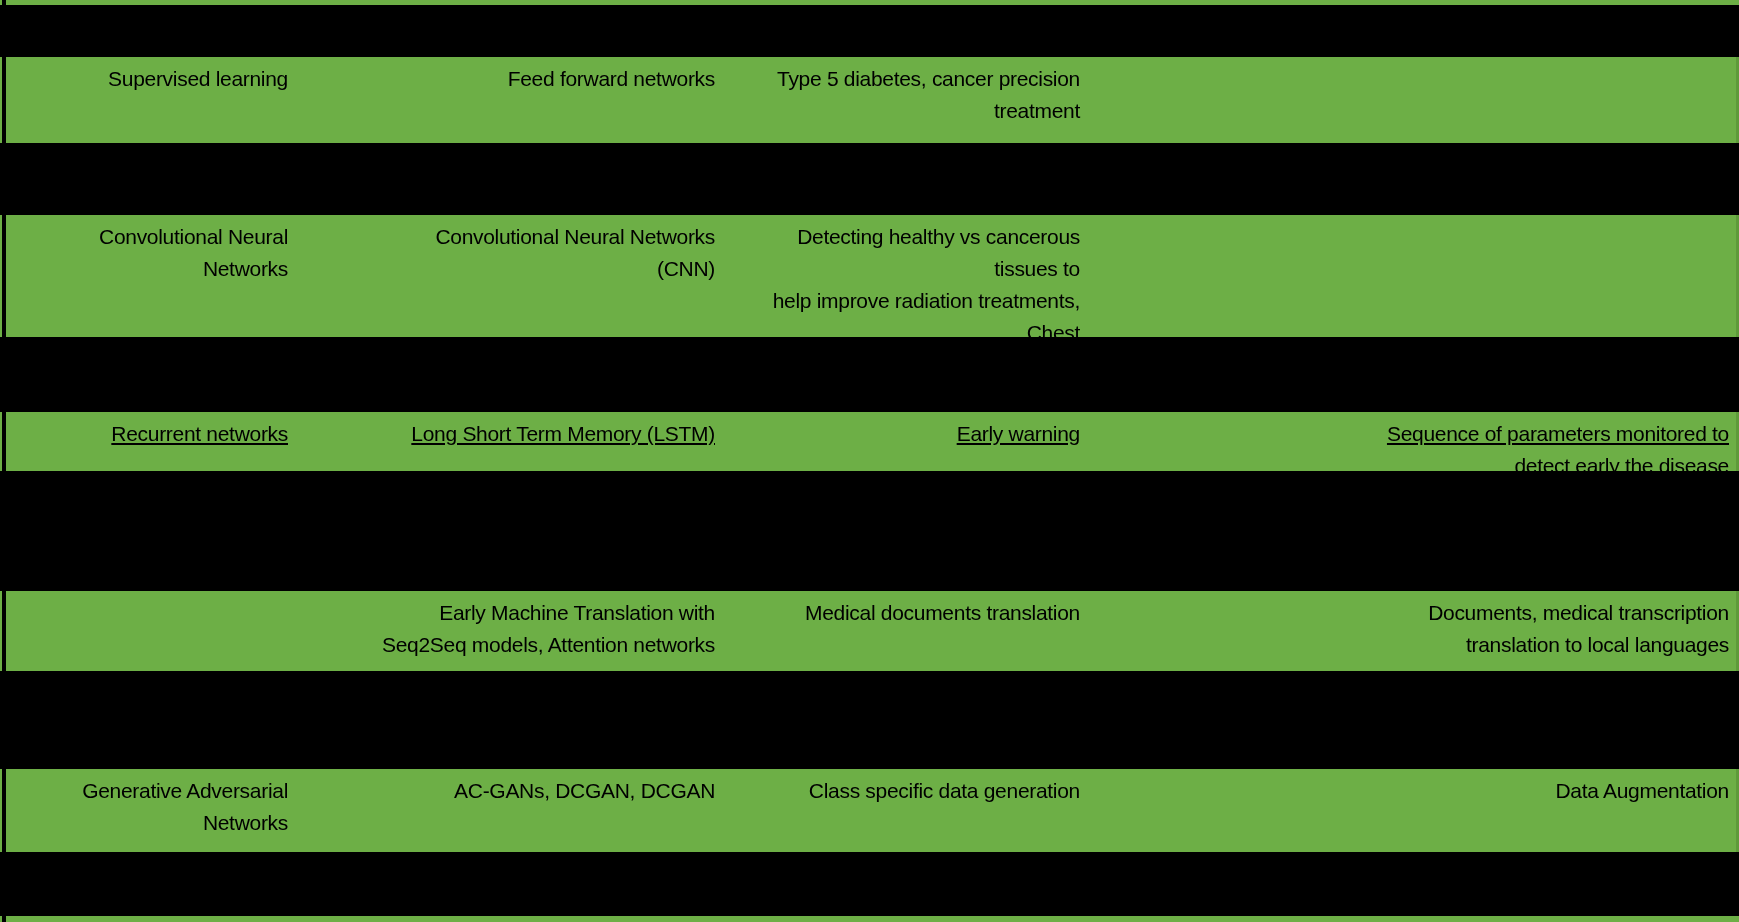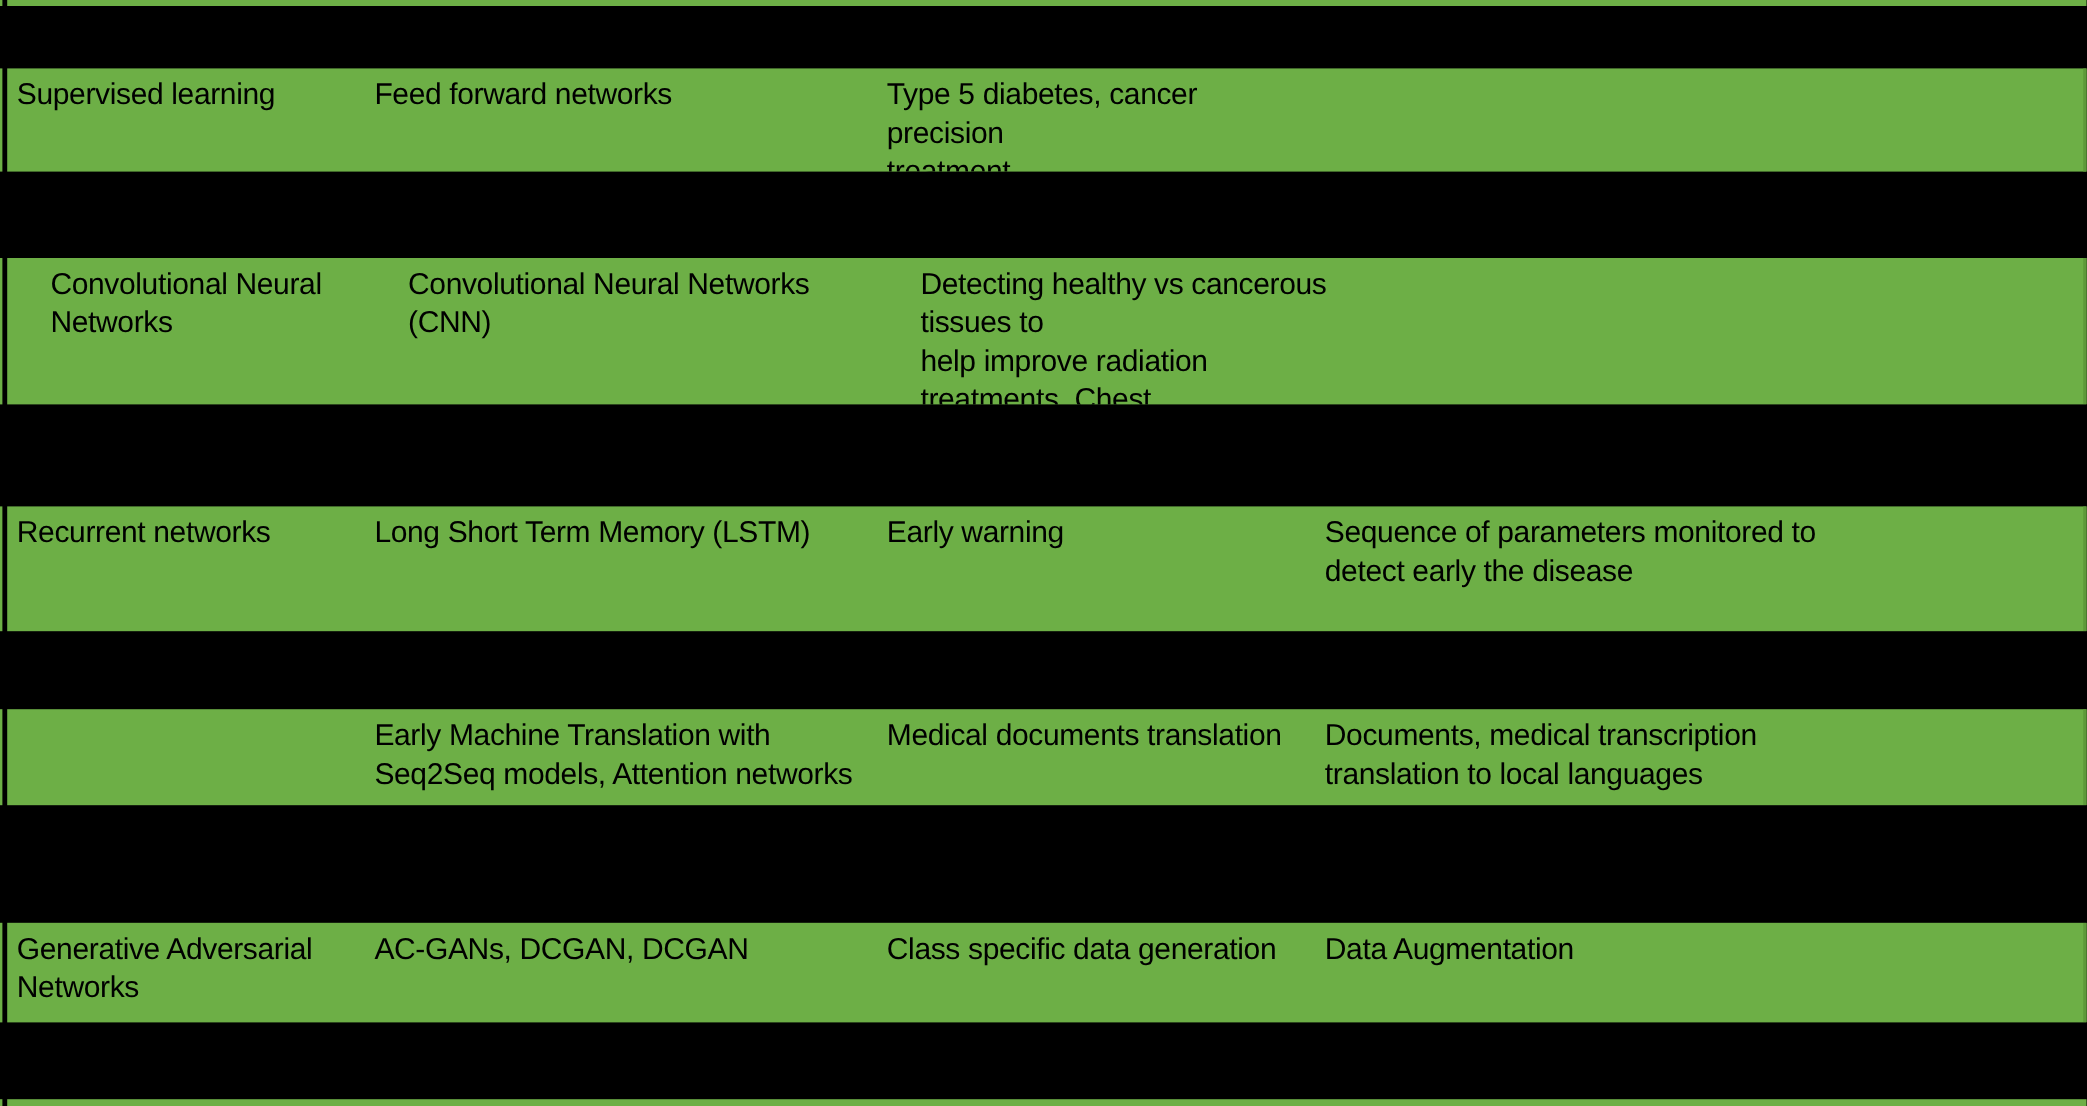--- a/index.html
+++ b/index.html
@@ -21,25 +21,26 @@
     width: 1739px;
     background: #6DAF46;
     box-shadow: inset -3px 0 0 #5e9a3a;
     display: grid;
     grid-template-columns: 298px 427px 365px 1fr;
     box-sizing: border-box;
   }
   .cell {
     padding: 6px 10px 0 14px;
     color: #000000;
-    font-size: 25px;
+    font-size: 21px;
     line-height: 32px;
     letter-spacing: -0.3px;
     white-space: pre-line;
     overflow: hidden;
+    text-align: right;
   }
   .strip {
     position: absolute;
     left: 0;
     width: 1739px;
     background: #6DAF46;
   }
   .strip.top { top: 0; height: 5px; }
   .strip.bottom { top: 916px; height: 6px; }
   .header-band {
@@ -53,22 +54,22 @@
   .left-border-line {
     position: absolute;
     left: 2px;
     top: 0;
     width: 4px;
     height: 922px;
     background: #000000;
     z-index: 5;
   }
   .row-1 { top: 57px;  height: 86px; }
-  .row-2 { top: 215px; height: 122px; padding-left: 28px; }
-  .row-3 { top: 422px; height: 104px; }
+  .row-2 { top: 215px; height: 122px; }
+  .row-3 { top: 412px; height: 59px; text-decoration: underline; }
   .row-4 { top: 591px; height: 80px; }
   .row-5 { top: 769px; height: 83px; }
 </style>
 </head>
 <body>
 
 <div class="slide">
 
   <div class="strip top"></div>
   <div class="header-band"></div>

